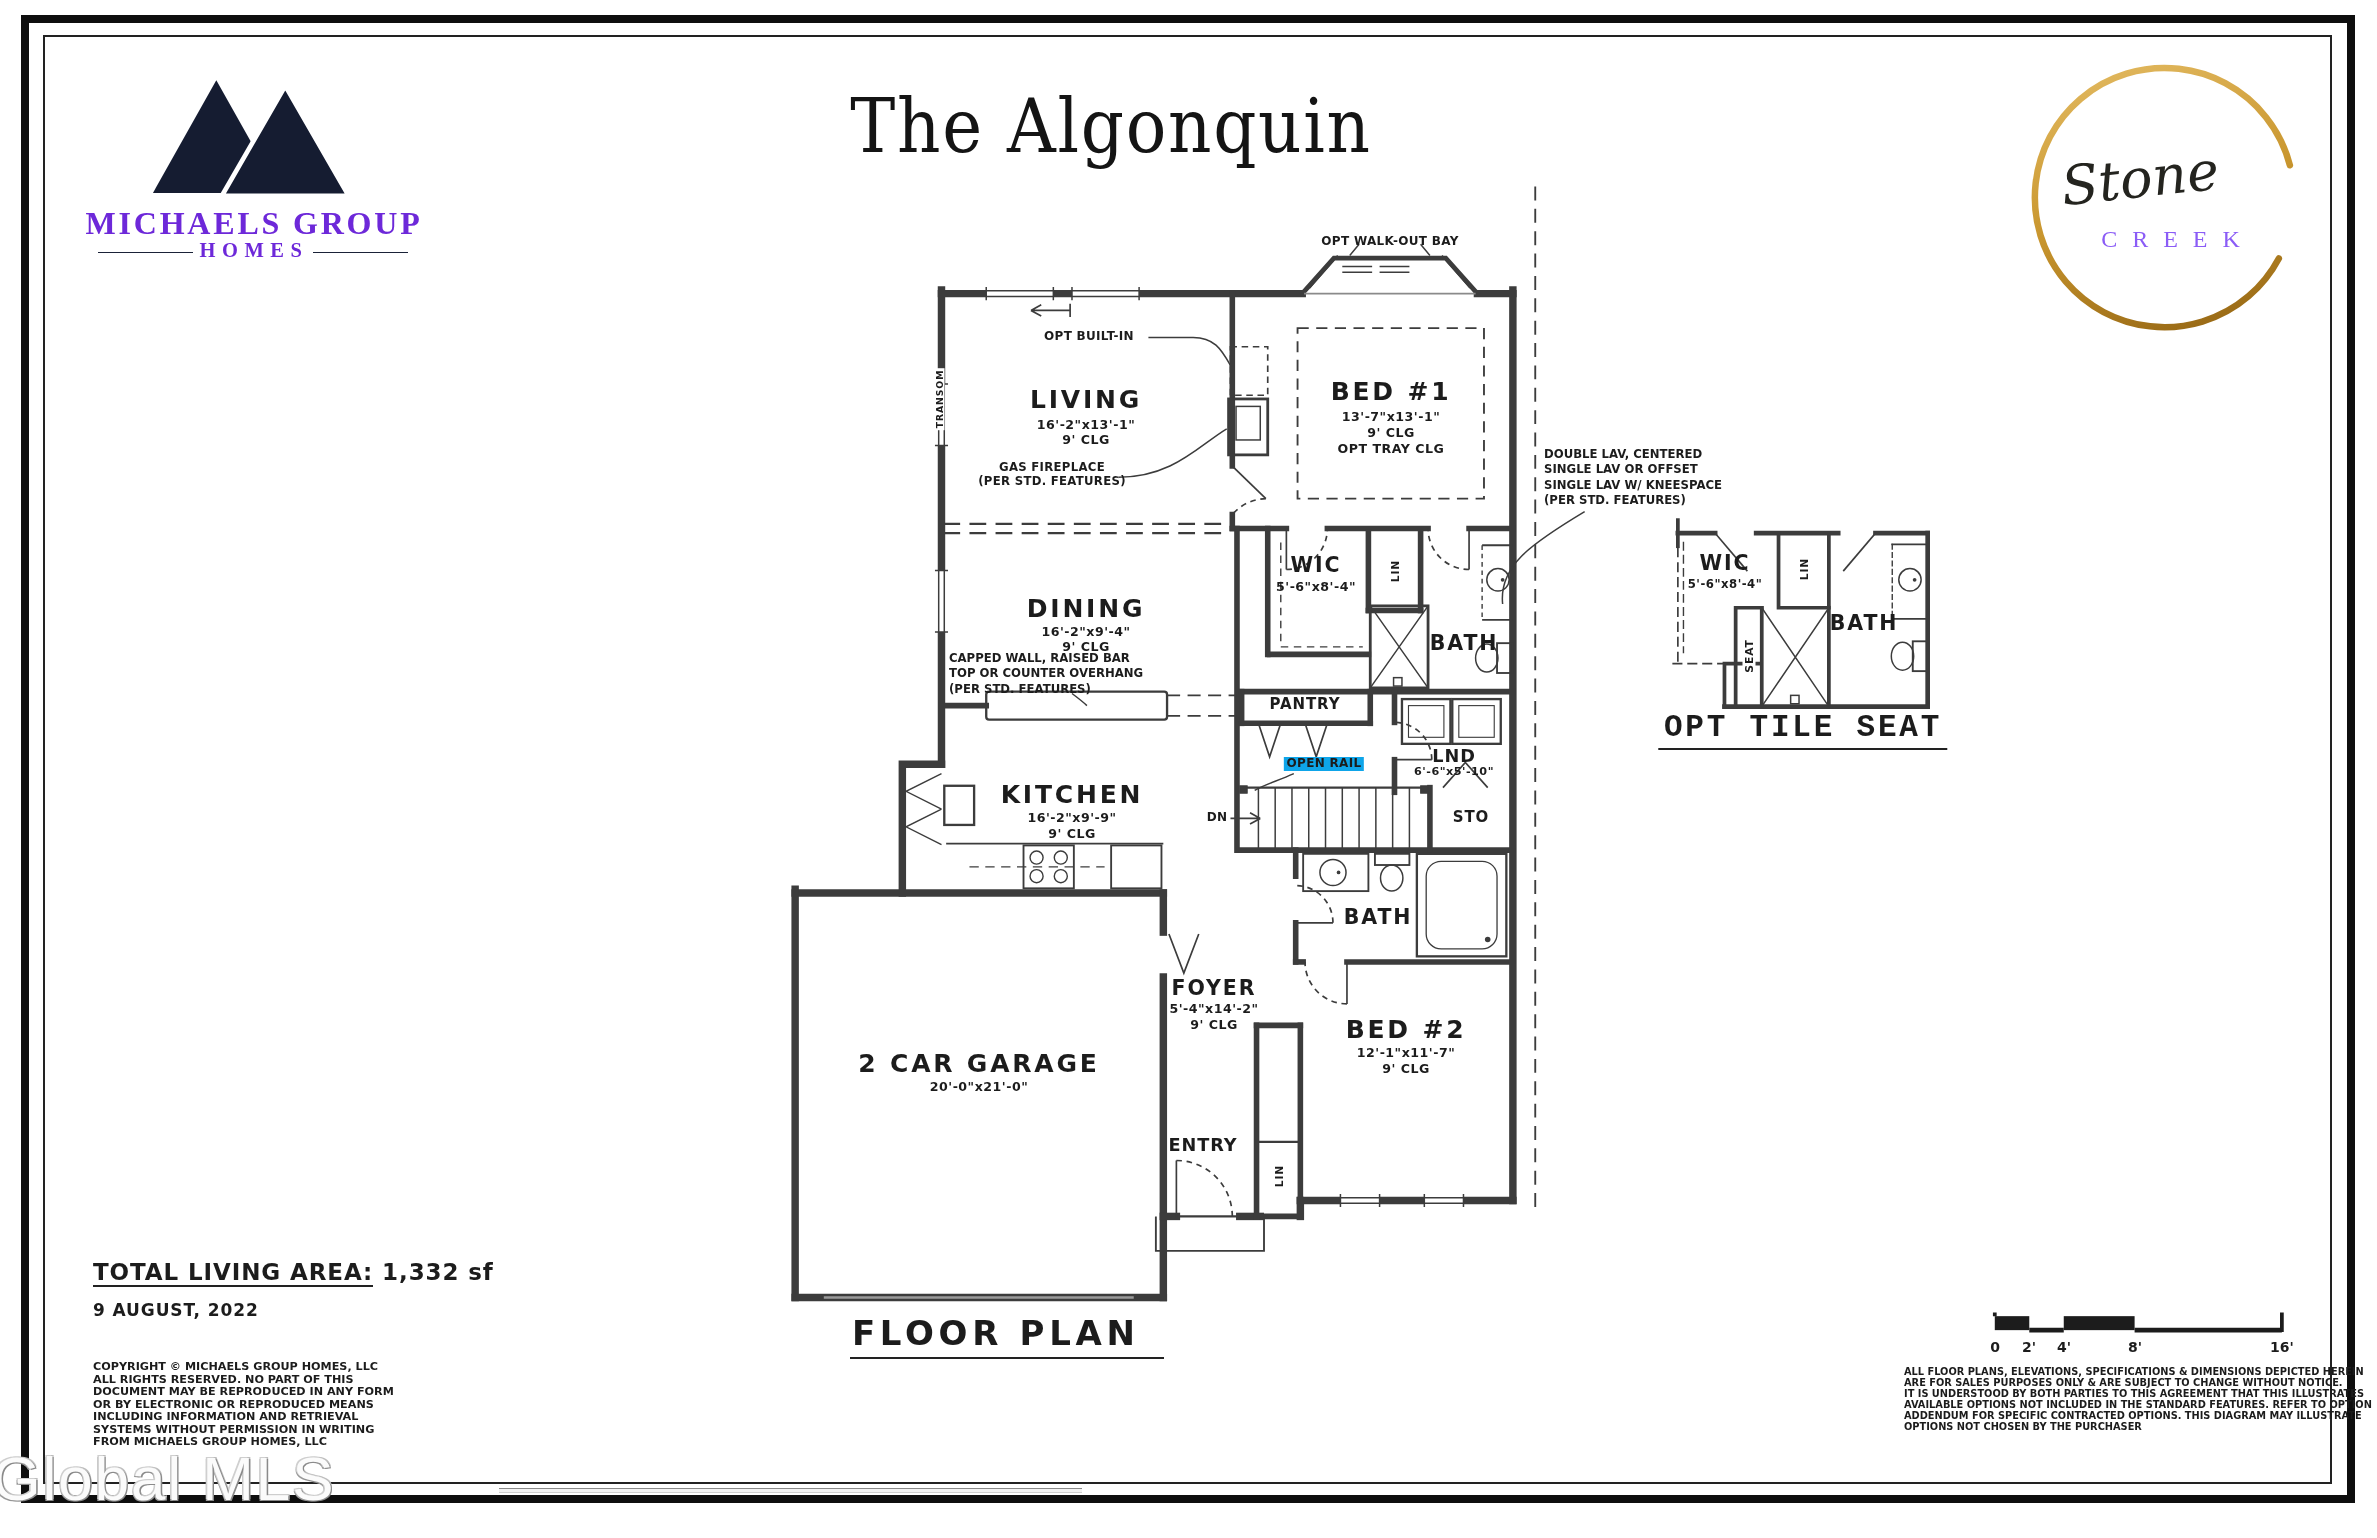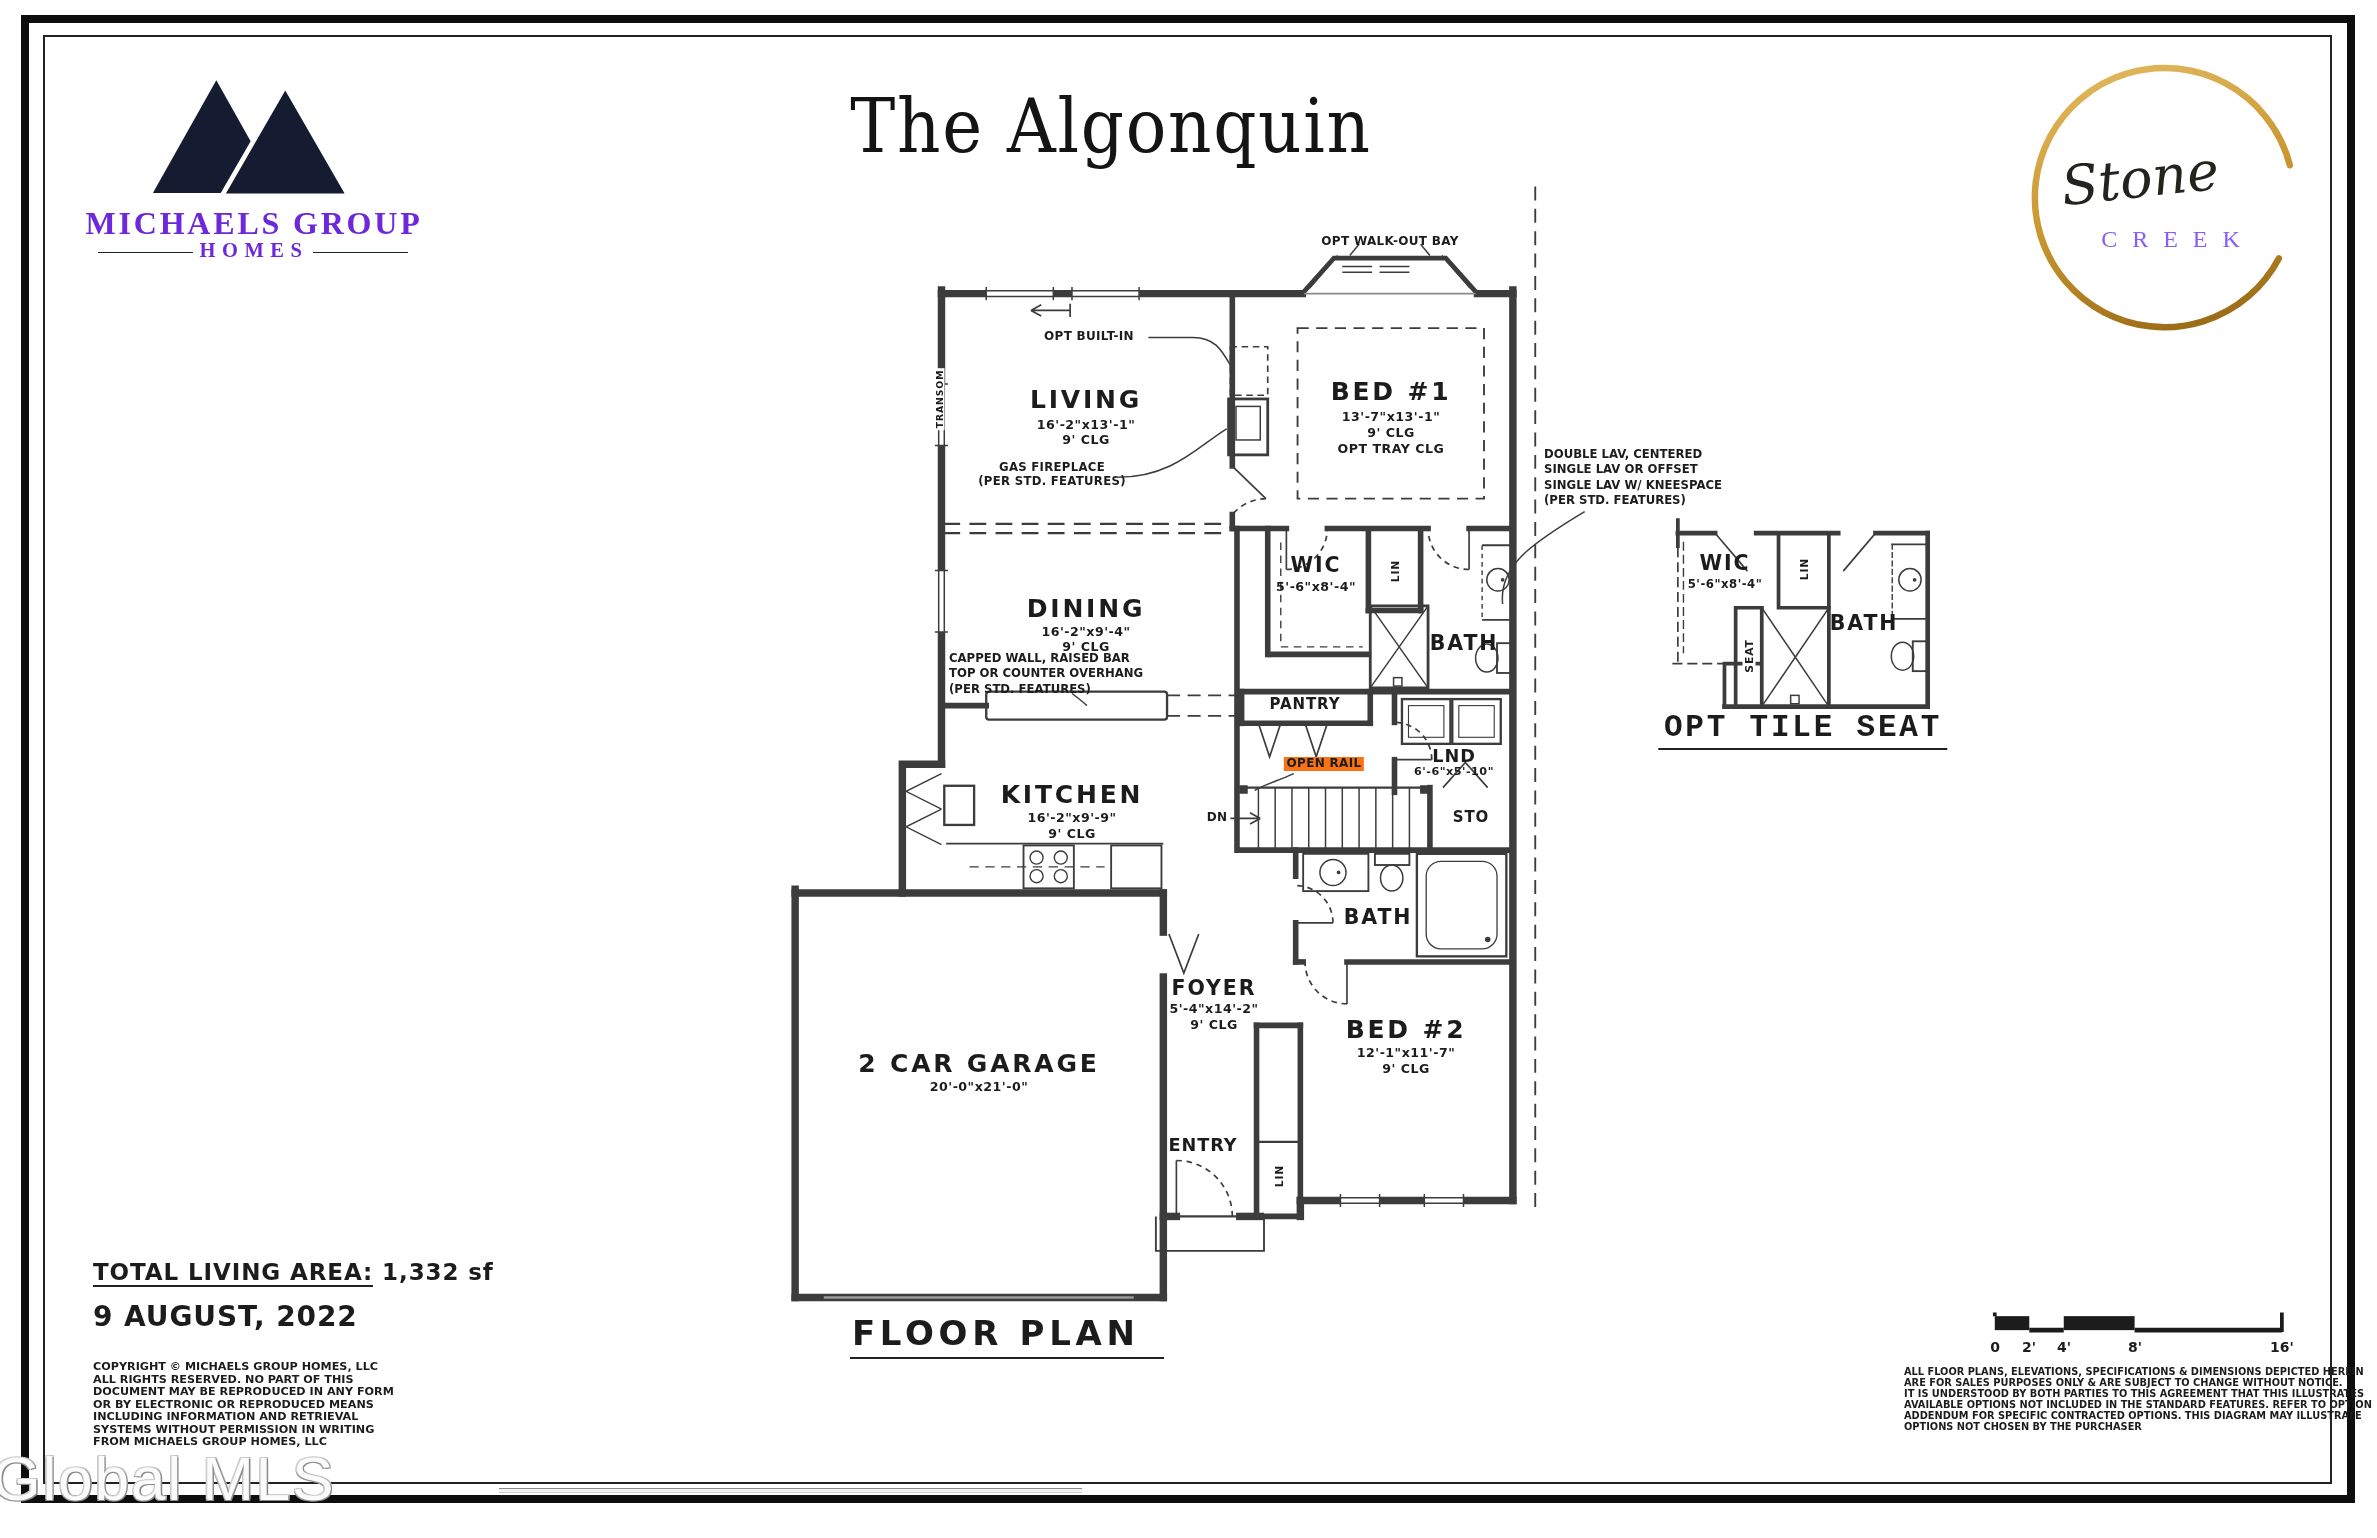--- a/index.html
+++ b/index.html
@@ -355,34 +355,34 @@
     <div>(PER STD. FEATURES)</div>
   </div>
 
   <div class="noteblock" style="left:1544px;top:447px;">
     <div>DOUBLE LAV, CENTERED</div>
     <div>SINGLE LAV OR OFFSET</div>
     <div>SINGLE LAV W/ KNEESPACE</div>
     <div>(PER STD. FEATURES)</div>
   </div>
 
-  <div class="lbl note" style="left:1324px;top:757px;font-size:12px;background:#f97316;padding:0 2.8px;">OPEN RAIL</div>
+  <div class="lbl note" style="left:1324px;top:757px;font-size:12px;background:#0ea5e9;padding:0 2.8px;">OPEN RAIL</div>
 
   <div class="lbl room-md" style="left:1725px;top:552px;">WIC</div>
   <div class="lbl dims" style="left:1725px;top:578px;font-size:11.7px;">5'-6"x8'-4"</div>
   <div class="vert" style="left:1804px;top:569px;">LIN</div>
   <div class="vert" style="left:1749px;top:656px;">SEAT</div>
   <div class="lbl room-md" style="left:1864px;top:612px;">BATH</div>
   <div class="caption" style="left:1803px;top:710px;">OPT TILE SEAT</div>
 
   <div class="lbl" style="left:93px;top:1259px;transform:none;font-size:23px;letter-spacing:0.9px;">
     <span class="underline">TOTAL LIVING AREA:</span>
     <span class="areaval">1,332 sf</span>
   </div>
-  <div class="lbl" style="left:93px;top:1301px;transform:none;font-size:28px;letter-spacing:0.9px;">9 AUGUST, 2022</div>
+  <div class="lbl" style="left:93px;top:1301px;transform:none;font-size:17px;letter-spacing:0.9px;">9 AUGUST, 2022</div>
 
   <div class="smallprint copyright" style="left:93px;top:1361px;">
     <div>COPYRIGHT © MICHAELS GROUP HOMES, LLC</div>
     <div>ALL RIGHTS RESERVED. NO PART OF THIS</div>
     <div>DOCUMENT MAY BE REPRODUCED IN ANY FORM</div>
     <div>OR BY ELECTRONIC OR REPRODUCED MEANS</div>
     <div>INCLUDING INFORMATION AND RETRIEVAL</div>
     <div>SYSTEMS WITHOUT PERMISSION IN WRITING</div>
     <div>FROM MICHAELS GROUP HOMES, LLC</div>
   </div>

